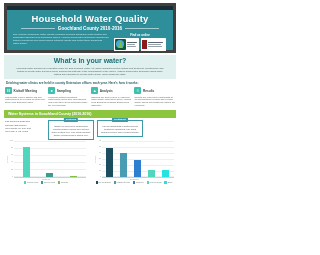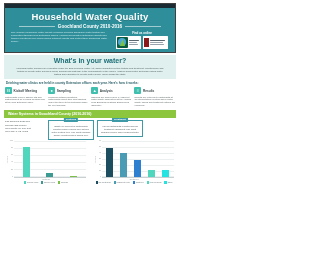--- a/index.html
+++ b/index.html
@@ -22,21 +22,21 @@
     box-sizing: border-box;
   }
 
   
   .header {
     position: relative;
     margin: 3px 4px 0 4px;
     background: #eab308;
     height: 50px;
     box-sizing: border-box;
-    border: 1px solid #404040;
+    border: 3px solid #404040;
     text-decoration: underline;
   }
   .header-topbar {
     position: absolute;
     top: 0; left: 0; right: 0;
     height: 4px;
     background: #1b2b33;
   }
   .header-inner {
     position: absolute;

